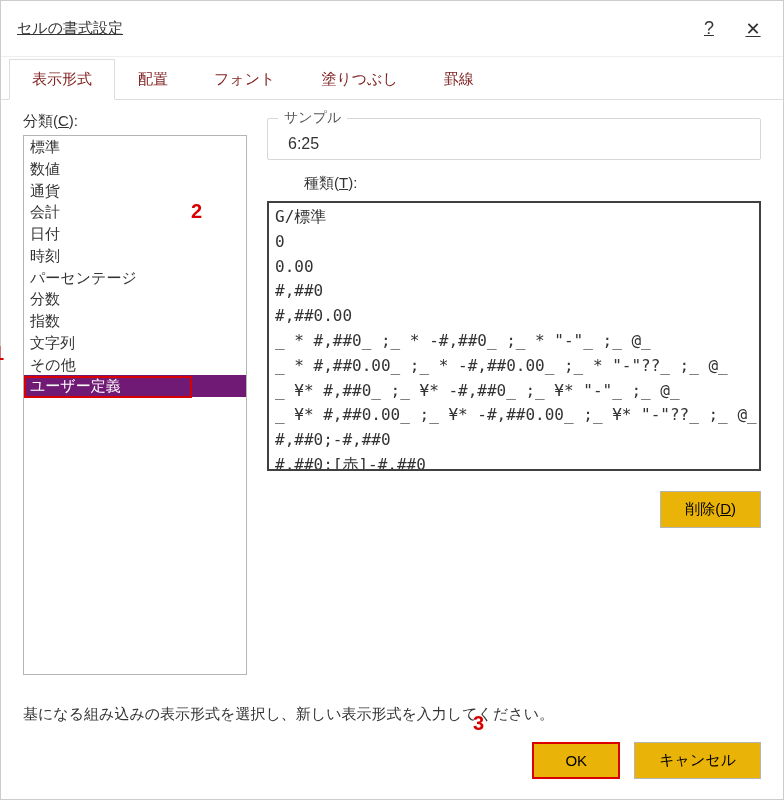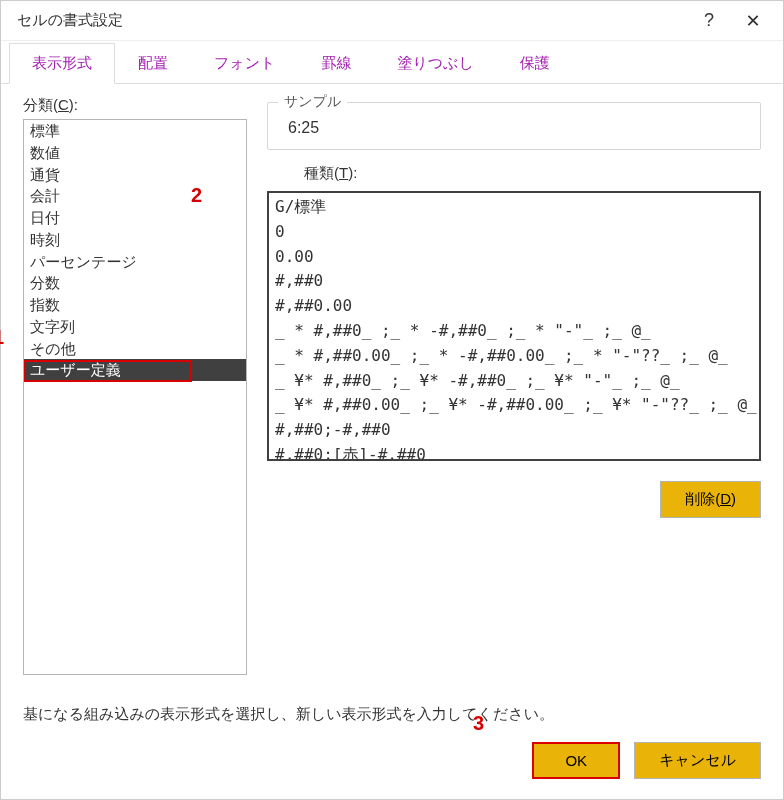--- a/index.html
+++ b/index.html
@@ -12,25 +12,26 @@
   }
   .dialog {
     width: 784px;
     height: 800px;
     border: 1px solid #ccc;
     background: #fff;
     display: flex;
     flex-direction: column;
   }
   .titlebar {
-    height: 40px;
+    height: 56px;
     display: flex;
     align-items: center;
     padding: 0 8px 0 16px;
     border-bottom: 1px solid #eee;
+    text-decoration: underline;
   }
   .titlebar .title {
     flex: 1;
     font-size: 15px;
   }
   .titlebar .help, .titlebar .close {
     width: 44px;
     height: 40px;
     display: flex;
     align-items: center;
@@ -44,21 +45,21 @@
     padding: 2px 8px 0 8px;
     border-bottom: 1px solid #ddd;
   }
   .tab {
     padding: 10px 22px;
     font-size: 15px;
     cursor: pointer;
     border: 1px solid transparent;
     border-bottom: none;
     margin-bottom: -1px;
-    color: #a21caf;
+    color: #7f1d1d;
   }
   .tab.active {
     border-color: #ddd;
     border-bottom: 1px solid #fff;
     background: #fff;
   }
   .body {
     flex: 1;
     padding: 12px 22px 8px 22px;
     display: flex;
@@ -88,33 +89,33 @@
     font-size: 15px;
     line-height: 1.45;
     position: relative;
   }
   .listbox .item {
     padding: 0 6px;
     cursor: pointer;
     white-space: nowrap;
   }
   .listbox .item.selected {
-    background: #404040;
+    background: #701a75;
     color: #fff;
   }
   .right-col {
     flex: 1;
     display: flex;
     flex-direction: column;
     min-width: 0;
   }
   .sample-box {
     border: 1px solid #d7d7d7;
     border-radius: 2px;
-    padding: 10px 14px 12px 14px;
+    padding: 10px 14px 6px 14px;
     position: relative;
     margin-top: 6px;
   }
   .sample-box .legend {
     position: absolute;
     top: -10px;
     left: 10px;
     background: #fff;
     padding: 0 6px;
     font-size: 14px;
@@ -210,23 +211,22 @@
   <div class="titlebar">
     <div class="title">セルの書式設定</div>
     <div class="help">?</div>
     <div class="close">✕</div>
   </div>
 
   <div class="tabs">
     <div class="tab active">表示形式</div>
     <div class="tab">配置</div>
     <div class="tab">フォント</div>
+    <div class="tab">塗りつぶし</div>
     <div class="tab">罫線</div>
-    <div class="tab">塗りつぶし</div>
-    <div class="tab">保護</div>
   </div>
 
   <div class="body">
 
     <div class="upper">
       <div class="left-col">
         <div class="label">
           <span>分類(</span><span class="u">C</span><span>):</span>
         </div>
         <div class="listbox" id="cat-list">

